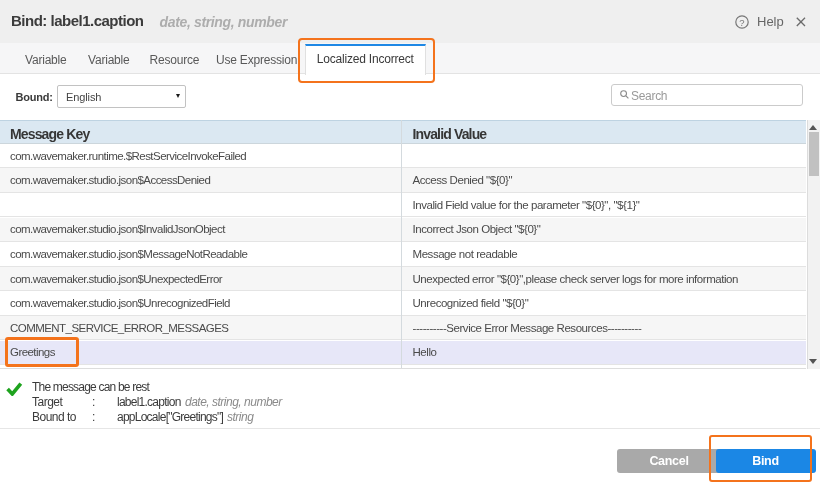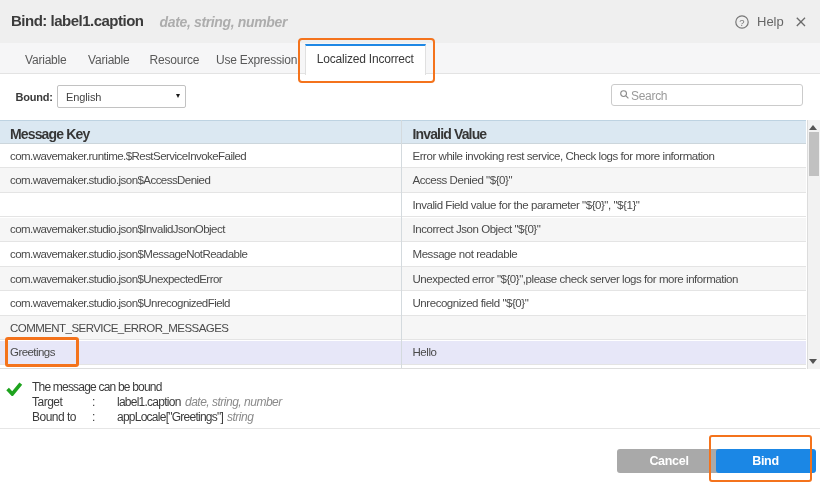--- a/index.html
+++ b/index.html
@@ -85,48 +85,48 @@
   <div class="abs row" style="top:143.7px;background:#fff"></div>
   <div class="abs row" style="top:168.3px;background:#f6f6f6"></div>
   <div class="abs row" style="top:192.9px;background:#fff"></div>
   <div class="abs row" style="top:217.5px;background:#f6f6f6"></div>
   <div class="abs row" style="top:242.1px;background:#fff"></div>
   <div class="abs row" style="top:266.7px;background:#f6f6f6"></div>
   <div class="abs row" style="top:291.3px;background:#fff"></div>
   <div class="abs row" style="top:315.9px;background:#f6f6f6"></div>
   <div class="abs row" style="top:340.5px;background:#e7e7f8"></div>
   <span class="abs cellk" style="top:149.5px">com.wavemaker.runtime.$RestServiceInvokeFailed</span>
-  <span class="abs cellv" style="top:149.5px">Error while invoking rest service, Check logs for more information</span>
   <span class="abs cellk" style="top:174.1px">com.wavemaker.studio.json$AccessDenied</span>
   <span class="abs cellv" style="top:174.1px">Access Denied "${0}"</span>
   <span class="abs cellv" style="top:198.7px">Invalid Field value for the parameter "${0}", "${1}"</span>
   <span class="abs cellk" style="top:223.3px">com.wavemaker.studio.json$InvalidJsonObject</span>
   <span class="abs cellv" style="top:223.3px">Incorrect Json Object "${0}"</span>
   <span class="abs cellk" style="top:247.9px">com.wavemaker.studio.json$MessageNotReadable</span>
   <span class="abs cellv" style="top:247.9px">Message not readable</span>
   <span class="abs cellk" style="top:272.5px">com.wavemaker.studio.json$UnexpectedError</span>
   <span class="abs cellv" style="top:272.5px">Unexpected error "${0}",please check server logs for more information</span>
   <span class="abs cellk" style="top:297.1px">com.wavemaker.studio.json$UnrecognizedField</span>
   <span class="abs cellv" style="top:297.1px">Unrecognized field "${0}"</span>
   <span class="abs cellk" style="top:321.7px">COMMENT_SERVICE_ERROR_MESSAGES</span>
+  <span class="abs cellv" style="top:321.7px">----------Service Error Message Resources----------</span>
   <span class="abs cellk" style="top:346.3px">Greetings</span>
   <span class="abs cellv" style="top:346.3px">Hello</span>
   <div class="abs divider"></div>
   <div class="abs tbottom"></div>
 
   <div class="abs sbar"></div>
   <div class="abs sthumb"></div>
   <div class="abs sup"></div>
   <div class="abs sdown"></div>
   <div class="abs orect" style="left:5px;top:337px;width:73.5px;height:30px;border-width:3px;"></div>
 
   <svg class="abs" style="left:6px;top:382px" width="18" height="14" viewBox="0 0 18 14">
     <polyline points="1.6,7 6.3,12 14.8,1.6" fill="none" stroke="#1ea31e" stroke-width="3.6"></polyline>
   </svg>
-  <span class="abs info" style="left:32px;top:379.5px;letter-spacing:-0.8px">The message can be bound</span>
+  <span class="abs info" style="left:32px;top:379.5px;letter-spacing:-0.8px">The message can be rest</span>
   <span class="abs info" style="left:32px;top:395px">Target</span>
   <span class="abs info" style="left:92px;top:395px">:</span>
   <span class="abs info" style="left:117px;top:395px;letter-spacing:-0.75px">label1.caption</span>
   <span class="abs info it" style="left:185px;top:395px">date, string, number</span>
   <span class="abs info" style="left:32px;top:410px">Bound to</span>
   <span class="abs info" style="left:92px;top:410px">:</span>
   <span class="abs info" style="left:117px;top:410px;letter-spacing:-0.75px">appLocale["Greetings"]</span>
   <span class="abs info it" style="left:227px;top:410px">string</span>
   <div class="abs sep"></div>
 

